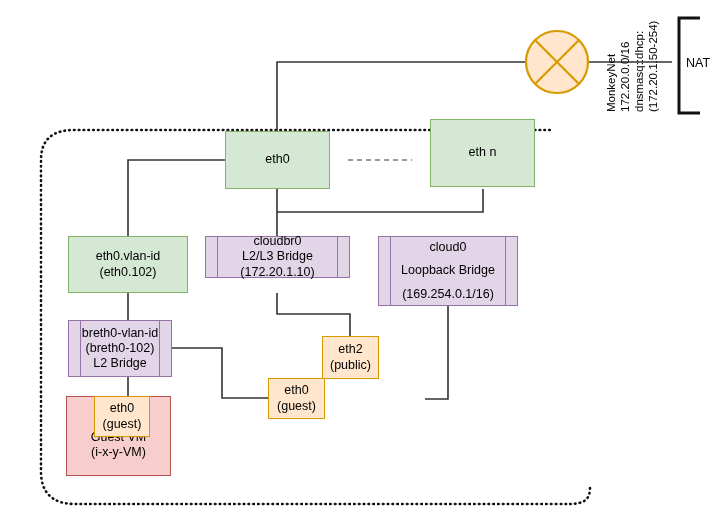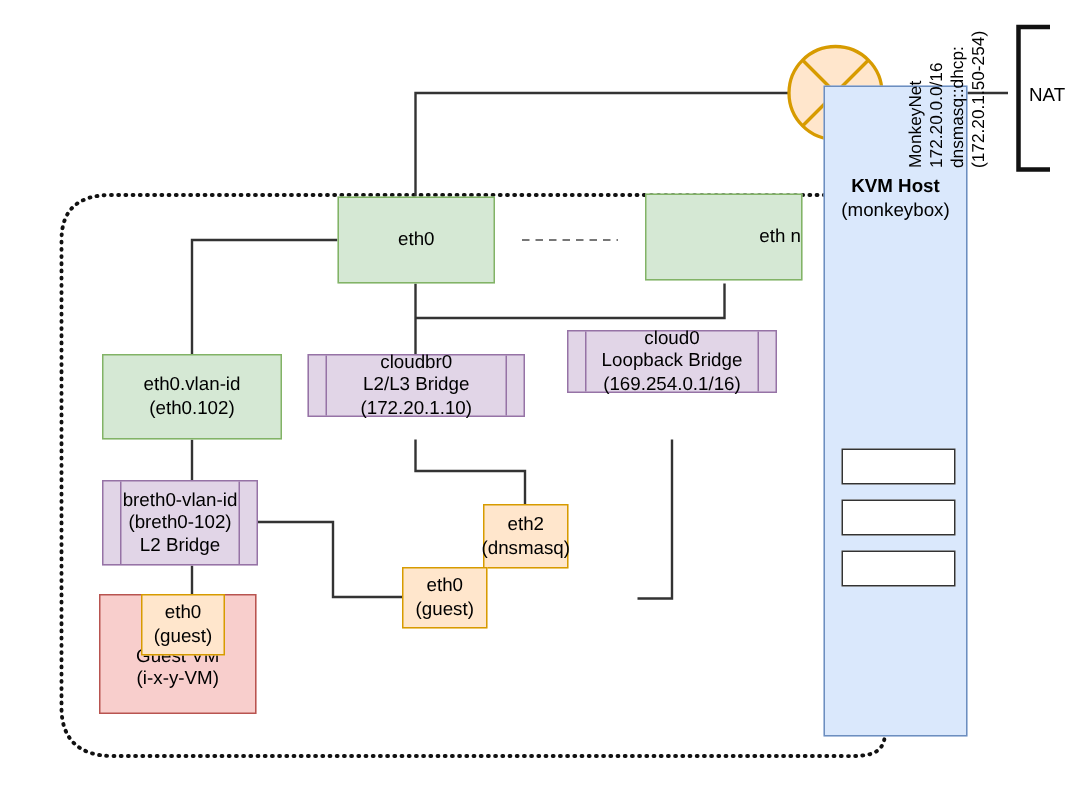--- a/index.html
+++ b/index.html
@@ -65,42 +65,33 @@
 
     <path d="M 448 293 L 448 399 L 425 399" fill="none" stroke="#333" stroke-width="1.6"></path>
 
     <circle cx="557" cy="62" r="31" fill="#ffe6cc" stroke="#d79b00" stroke-width="2.2"></circle>
     <line x1="535" y1="40" x2="579" y2="84" stroke="#d79b00" stroke-width="2.2"></line>
     <line x1="579" y1="40" x2="535" y2="84" stroke="#d79b00" stroke-width="2.2"></line>
 
     <path d="M 700 18 L 679 18 L 679 113 L 700 113" fill="none" stroke="#111" stroke-width="3"></path>
   </svg>
 
-  <div class="node blue" style="left:549px;top:57px;width:96px;height:434px;">
-    <div class="hostlabel">
-      <b>KVM Host</b><br>
-      <span>(monkeybox)</span>
-    </div>
-    <div class="whitebox" style="position:absolute;left:11px;top:241px;width:74px;height:22px;"></div>
-    <div class="whitebox" style="position:absolute;left:11px;top:275px;width:74px;height:22px;"></div>
-    <div class="whitebox" style="position:absolute;left:11px;top:309px;width:74px;height:22px;"></div>
-  </div>
 
   <div class="vlabel" style="left:604px;top:112px;">MonkeyNet</div>
   <div class="vlabel" style="left:618px;top:112px;">172.20.0.0/16</div>
   <div class="vlabel" style="left:632px;top:112px;">dnsmasq::dhcp:</div>
   <div class="vlabel" style="left:646px;top:112px;">(172.20.1.50-254)</div>
 
   <div class="natlabel" style="left:686px;top:56px;">NAT</div>
 
   <div class="node green" style="left:225px;top:131px;width:105px;height:58px;">
     <span>eth0</span>
   </div>
 
-  <div class="node green" style="left:430px;top:129px;width:105px;height:58px;align-items:flex-end;">
+  <div class="node green" style="left:430px;top:119px;width:105px;height:68px;">
     <span>eth n</span>
   </div>
 
   <svg style="position:absolute;left:330px;top:155px;width:100px;height:12px;">
     <line x1="18" y1="5" x2="82" y2="5" stroke="#777" stroke-width="1.4" stroke-dasharray="5 4"></line>
   </svg>
 
   <div class="node green" style="left:68px;top:236px;width:120px;height:57px;">
     <span>eth0.vlan-id</span>
     <span>(eth0.102)</span>
@@ -111,41 +102,41 @@
     <span>(breth0-102)</span>
     <span>L2 Bridge</span>
   </div>
 
   <div class="node purple bridged" style="left:205px;top:236px;width:145px;height:42px;">
     <span>cloudbr0</span>
     <span>L2/L3 Bridge</span>
     <span>(172.20.1.10)</span>
   </div>
 
-  <div class="node purple bridged" style="left:378px;top:220px;width:140px;height:42px;">
+  <div class="node purple bridged" style="left:378px;top:236px;width:140px;height:70px;gap:8px;">
     <span>cloud0</span>
     <span>Loopback Bridge</span>
     <span>(169.254.0.1/16)</span>
   </div>
 
   <div class="node red" style="left:66px;top:396px;width:105px;height:80px;">
     <div class="gv-title">
       <span>Guest VM</span><br>
       <span>(i-x-y-VM)</span>
     </div>
   </div>
   <div class="node orange" style="left:94px;top:396px;width:56px;height:41px;">
     <span>eth0</span>
     <span>(guest)</span>
   </div>
 
 
   <div class="node orange" style="left:322px;top:336px;width:57px;height:43px;">
     <span>eth2</span>
-    <span>(dnsmasq)</span>
+    <span>(public)</span>
   </div>
 
   <div class="node orange" style="left:268px;top:378px;width:57px;height:41px;">
     <span>eth0</span>
     <span>(guest)</span>
   </div>
 
 
 </div>
 

